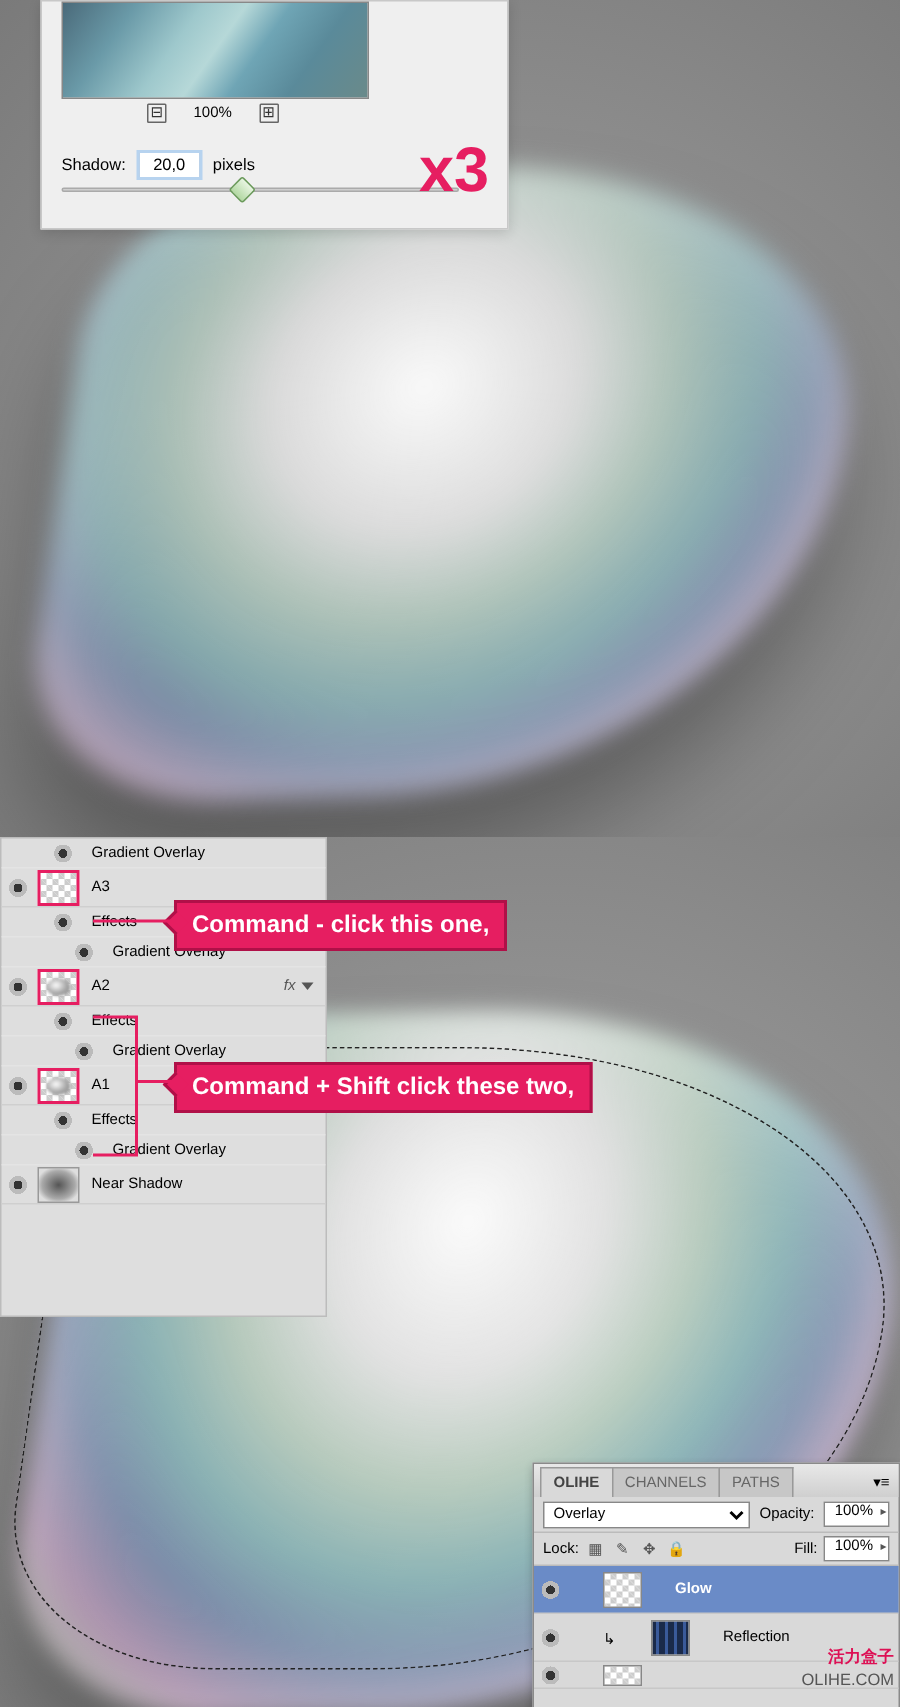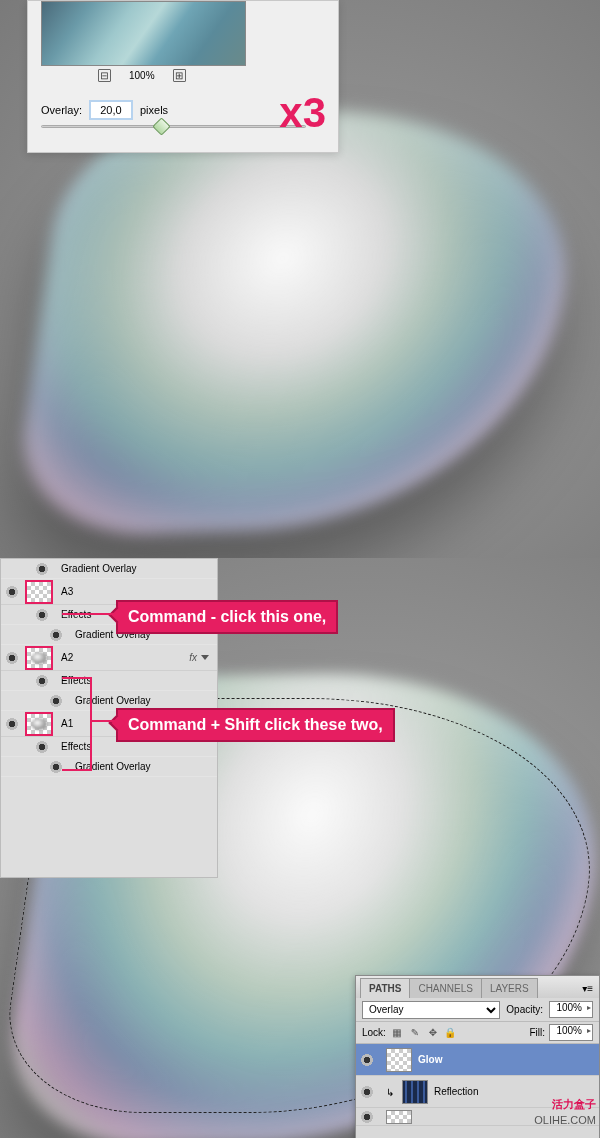--- a/index.html
+++ b/index.html
@@ -78,21 +78,21 @@
   .pal-tabs { height:22px; background: linear-gradient(#e8e8e8,#cfcfcf); display:flex; align-items:flex-end; padding-left:4px; gap:0;}
   .pal-tab { padding: 4px 8px; font-size: 10px; font-weight:700; color:#444; background:#d9d9d9; border:1px solid #999; border-bottom:none; margin-right:-1px; cursor:pointer; }
   .pal-tab.inactive { background:#c7c7c7; color:#666; font-weight:400;}
   .pal-menu { margin-left:auto; padding:4px 6px; cursor:pointer;}
   .pal-row1 { height:24px; display:flex; align-items:center; padding: 0 6px; gap:6px; border-bottom:1px solid #bbb;}
   .pal-select { height:18px; border:1px solid #888; background:#fff; font-size:10px; padding:0 2px; flex:1; }
   .pal-input { width:44px; height:17px; border:1px solid #888; background:#fff; font-size:10px; text-align:right; padding-right:10px; position:relative;}
   .pal-input::after{content:"▸";position:absolute;right:1px;top:1px;font-size:8px;color:#555;}
   .pal-row2 { height:22px; display:flex; align-items:center; padding: 0 6px; gap:4px; border-bottom:1px solid #bbb;}
   .lock-ico { width:14px; height:14px; display:inline-flex; align-items:center; justify-content:center; font-size:10px; color:#555; cursor:pointer;}
-  .pal-layer { height:32px; display:flex; align-items:center; padding: 0 4px; border-bottom:1px solid #c8c8c8; gap:6px;}
+  .pal-layer { height:32px; display:flex; align-items:center; padding: 0 4px; border-bottom:1px solid #c8c8c8; gap:22px;}
   .pal-layer.sel { background: #6a8bc7; color:#fff;}
   .pal-thumb { width:26px; height:24px; background:#fff; border:1px solid #888; flex-shrink:0;}
   .pal-thumb.checker { background-image: linear-gradient(45deg,#ccc 25%,transparent 25%,transparent 75%,#ccc 75%),linear-gradient(45deg,#ccc 25%,#fff 25%,#fff 75%,#ccc 75%); background-size: 8px 8px; background-position:0 0,4px 4px;}
   .pal-thumb.stripes { background: repeating-linear-gradient(90deg, #1a2a4a 0 2px, #3a5a9a 2px 4px, #1a2a4a 4px 6px);}
   .layer-name { font-size:10px;}
   .down-arrow { width:10px; height:10px; display:inline-block;}
 
   .watermark { position:absolute; right:8px; bottom:4px; font-size:11px; color:#d15; font-family: Arial,sans-serif; white-space:nowrap;}
   .watermark .dom { color:#555;}
   .near-shadow-thumb { background: radial-gradient(ellipse at 50% 50%, #555 0%, #aaa 60%, transparent 80%);}
@@ -106,21 +106,21 @@
   </div>
 
   <div class="panel">
     <div class="preview"></div>
     <div class="zoom-row">
       <span class="zoom-btn">⊟</span>
       <span>100%</span>
       <span class="zoom-btn">⊞</span>
     </div>
     <div class="radius-row">
-      <span>Overlay:</span>
+      <span>Shadow:</span>
       <input class="radius-input" value="20,0" style="">
       <span>pixels</span>
     </div>
     <div class="slider-row">
       <div class="slider-track">
         <div class="slider-thumb"></div>
       </div>
     </div>
     <div class="x3">x3</div>
   </div>
@@ -182,42 +182,47 @@
     </div>
     <div class="sub-row">
       <span class="eye"></span>
       <span>Effects</span>
     </div>
     <div class="sub-row" style="padding-left:48px;">
       <span class="eye"></span>
       <span>Gradient Overlay</span>
     </div>
 
+    <div class="layer-row">
+      <span class="eye"></span>
+      <span class="thumb near-shadow-thumb"></span>
+      <span>Near Shadow</span>
+    </div>
   </div>
 
   <div class="callout" style="left:116px; top:42px;">
     <div class="callout-arrow" style="left:-7px; top:7px;"></div>
     <span>Command - click this one,</span>
   </div>
   <div class="conn" style="left:62px; top:55px; width:54px; height:2px;"></div>
 
   <div class="callout" style="left:116px; top:150px;">
     <div class="callout-arrow" style="left:-7px; top:7px;"></div>
     <span>Command + Shift click these two,</span>
   </div>
   <div class="conn" style="left:90px; top:119px; width:2px; height:94px;"></div>
   <div class="conn" style="left:62px; top:119px; width:28px; height:2px;"></div>
   <div class="conn" style="left:62px; top:211px; width:28px; height:2px;"></div>
   <div class="conn" style="left:90px; top:162px; width:26px; height:2px;"></div>
 
   <div class="palette">
     <div class="pal-tabs">
-      <div class="pal-tab">PATHS</div>
+      <div class="pal-tab">OLIHE</div>
       <div class="pal-tab inactive">CHANNELS</div>
-      <div class="pal-tab inactive">LAYERS</div>
+      <div class="pal-tab inactive">PATHS</div>
       <div class="pal-menu">▾≡</div>
     </div>
     <div class="pal-row1">
       <select class="pal-select">
         <option>Overlay</option>
       </select>
       <span>Opacity:</span>
       <span class="pal-input">100%</span>
     </div>
     <div class="pal-row2">

